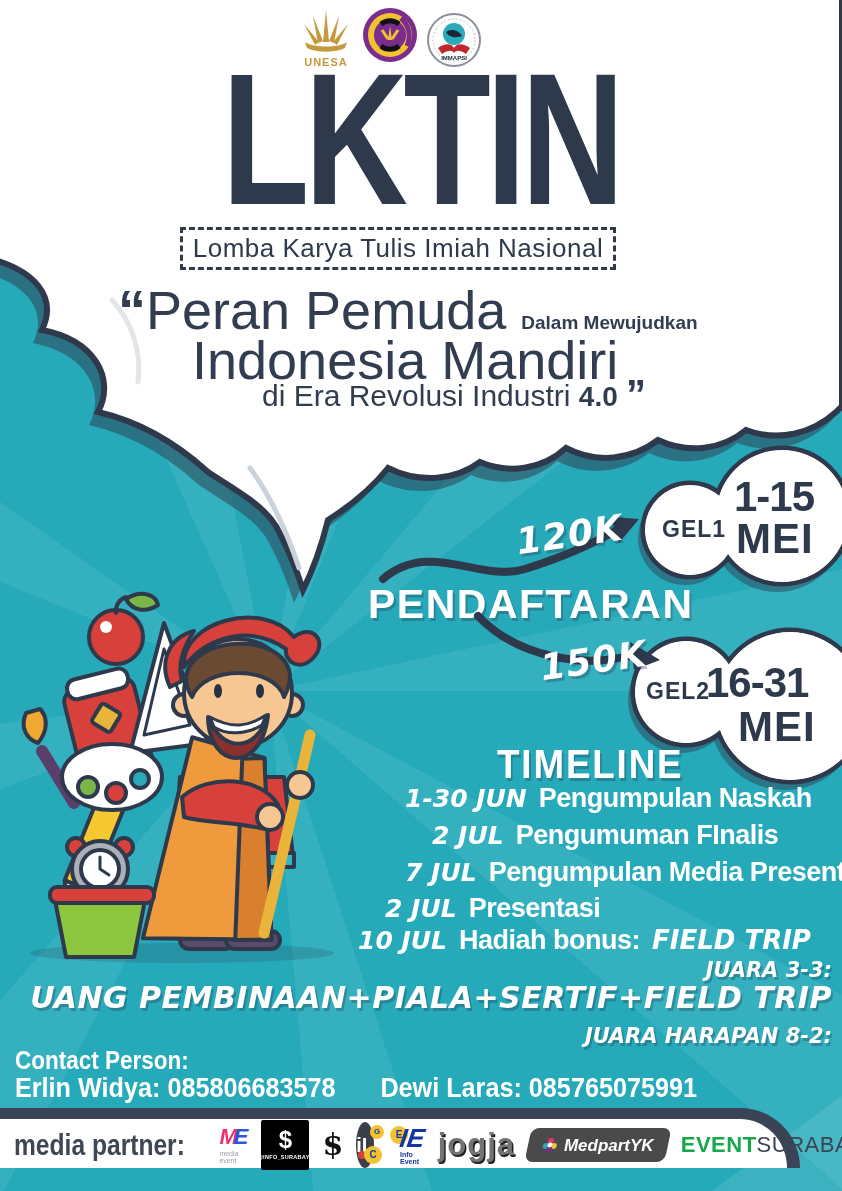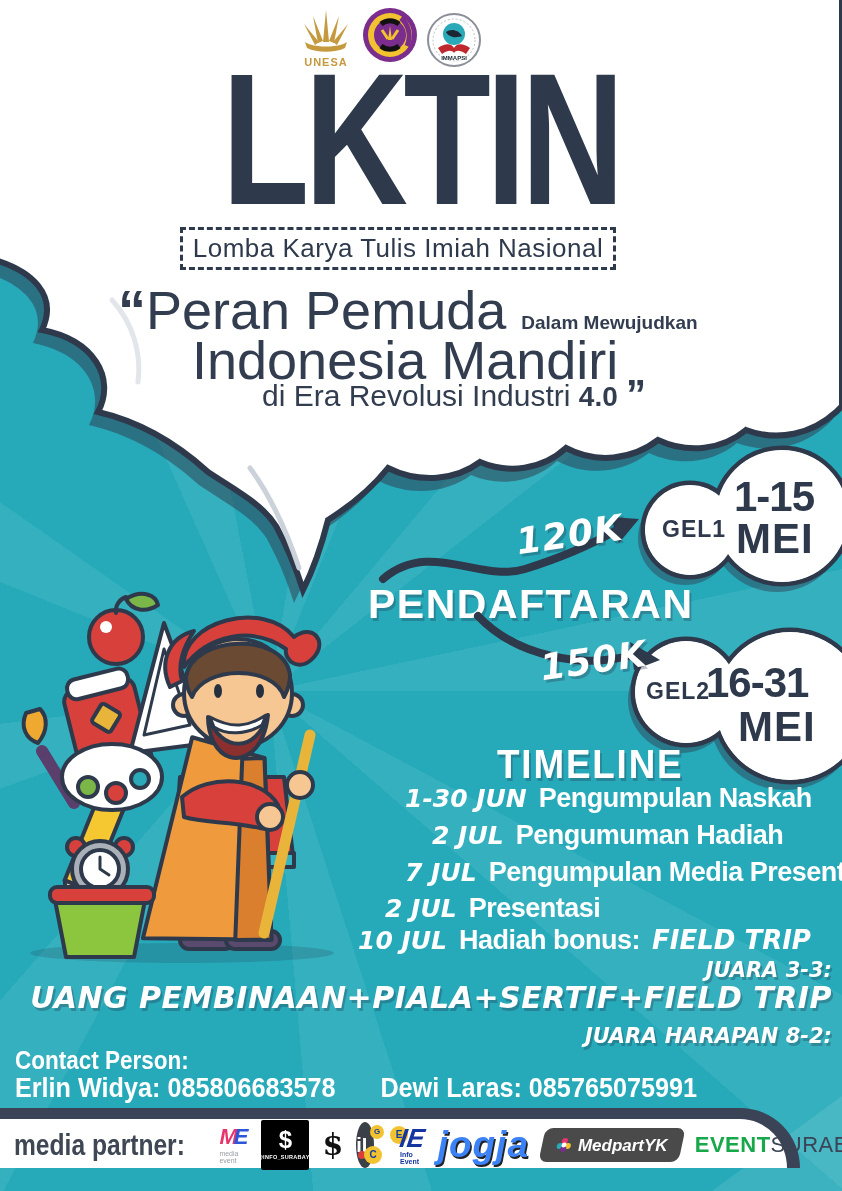--- a/index.html
+++ b/index.html
@@ -85,21 +85,21 @@
   .sym2{font-size:30px;font-weight:bold;color:#111;font-family:"DejaVu Serif",serif;}
   .il{width:46px;height:46px;border-radius:50%;background:#3b3f47;color:#fff;position:relative;justify-content:center;}
   .il .t{font-size:20px;font-weight:bold;}
   .il .dot{position:absolute;right:8px;bottom:9px;width:8px;height:8px;border-radius:50%;background:#d8403c;}
   .egc{width:46px;height:46px;background:#0f3e9e;border-radius:4px;position:relative;}
   .egc i{position:absolute;border-radius:50%;background:#f2c230;color:#0f3e9e;font-style:normal;
     font-weight:bold;display:flex;align-items:center;justify-content:center;}
   .ie{align-items:flex-start;}
   .ie .mono{font-size:26px;font-weight:bold;font-style:italic;color:#1535a0;transform:skewX(-8deg);}
   .ie .lbl{font-size:7px;color:#1535a0;font-weight:bold;}
-  .jogja{font-size:37px;font-weight:bold;color:#3b82f6;letter-spacing:1px;text-shadow:1.5px 1.5px 0 #222;font-style:italic;}
+  .jogja{font-size:31px;font-weight:bold;color:#737373;letter-spacing:1px;text-shadow:1.5px 1.5px 0 #222;}
   .mpyk{flex-direction:row;gap:6px;background:#4a4a4a;border-radius:8px;height:34px;padding:0 14px;transform:skewX(-12deg);}
   .mpyk .lbl{font-size:17px;font-weight:bold;font-style:italic;color:#fff;transform:skewX(12deg);}
   .es{flex-direction:row;font-size:22px;letter-spacing:0.5px;}
   .es .g{color:#17a84b;font-weight:bold;}
   .es .d{color:#3b4454;}
   .corner-ray{position:absolute;right:0;bottom:0;width:0;height:0;
     border-left:130px solid transparent;border-bottom:95px solid rgba(255,255,255,0.10);}
 </style>
 </head>
 <body>
@@ -269,21 +269,21 @@
   </svg>
   <div class="abs comic white fee shadowed" style="left:540px;top:640px">150K</div>
 
   <div class="abs white tl-head shadowed">TIMELINE</div>
   <div class="abs tl-row" style="left:405px;top:783px">
     <span class="tl-date">1-30 JUN</span>
     <span class="tl-event">Pengumpulan Naskah</span>
   </div>
   <div class="abs tl-row" style="left:432px;top:820px">
     <span class="tl-date">2 JUL</span>
-    <span class="tl-event">Pengumuman Hadiah</span>
+    <span class="tl-event">Pengumuman FInalis</span>
   </div>
   <div class="abs tl-row" style="left:405px;top:857px">
     <span class="tl-date">7 JUL</span>
     <span class="tl-event">Pengumpulan Media Presentasi</span>
   </div>
   <div class="abs tl-row" style="left:385px;top:893px">
     <span class="tl-date">2 JUL</span>
     <span class="tl-event">Presentasi</span>
   </div>
   <div class="abs tl-row" style="left:358px;top:925px">

